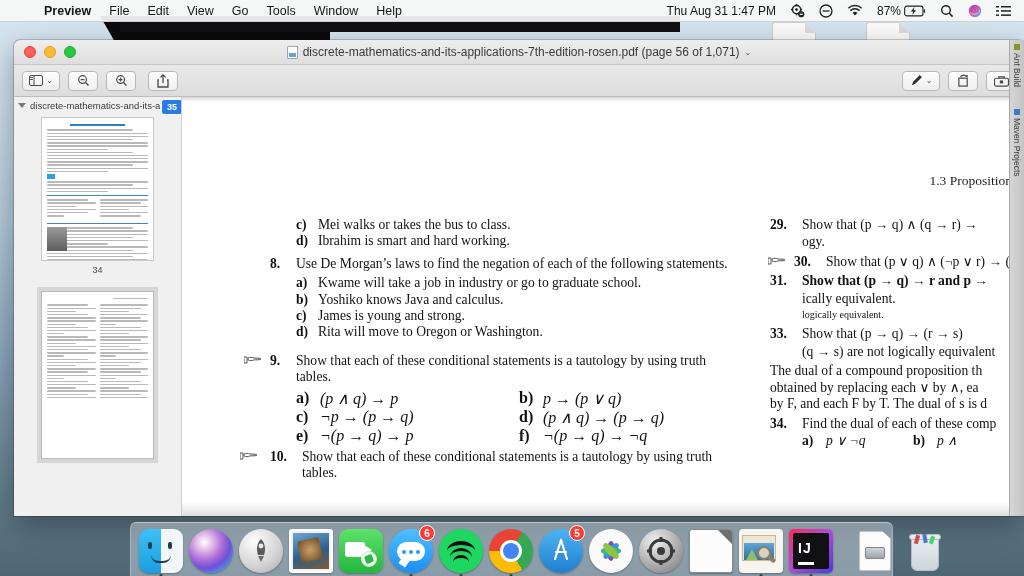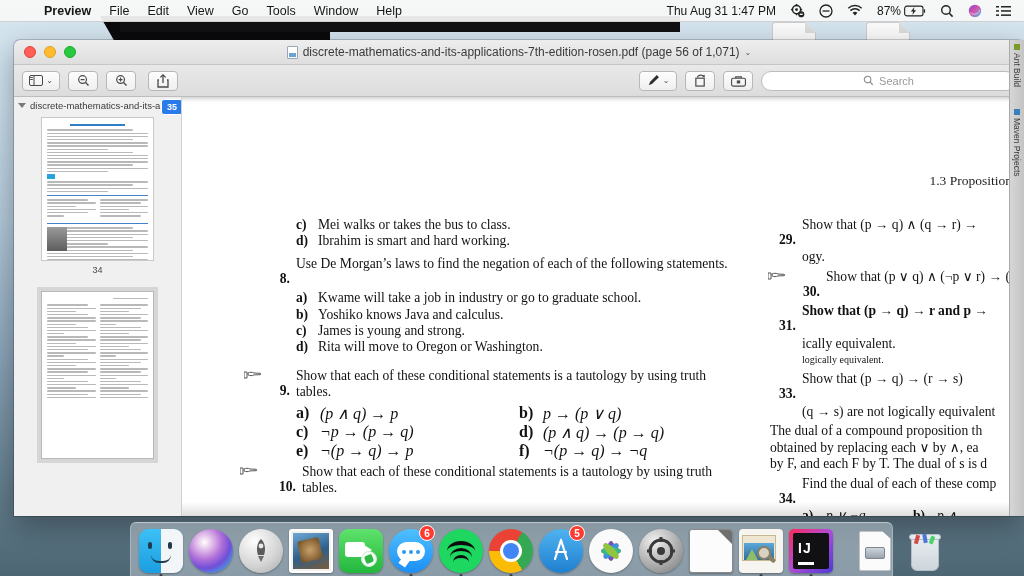--- a/index.html
+++ b/index.html
@@ -184,21 +184,21 @@
   #columns {
     position:absolute; left:0; right:0; top:120px; bottom:0;
     display:flex;
     font-family:"Liberation Serif", serif;
     color:#121212;
   }
   .col { position:relative; }
   .col.left { width:560px; padding-left:88px; }
   .col.right { flex:1; padding-left:28px; overflow:hidden; }
   .ex { display:flex; font-size:13.6px; line-height:16.4px; margin-bottom:1px; position:relative;}
-  .ex .num { font-weight:bold; width:26px; text-align:right; flex:none; padding-right:6px;margin-top:15px;}
+  .ex .num { font-weight:bold; width:26px; flex:none; padding-right:6px;}
   .ex .num.wide { width:32px; }
   .ex .body { flex:1; }
   .sub { display:flex; font-size:13.6px; line-height:16.4px;}
   .sub .lt { font-weight:bold; width:22px; flex:none; }
   .sub .txt { flex:1; }
   .sublist { margin: 3px 0 4px 26px; }
   .sub2 { display:flex; }
   .sub2 > div { width:50%; display:flex; }
   .sub2 .lt { font-weight:bold; width:24px; flex:none;}
   .gap { height:8px; }
@@ -423,27 +423,20 @@
         <path d="M3.6 3.6 A4.2 4.2 0 0 1 10.6 2.6" fill="none" stroke="#4a4a4a" stroke-width="1.3"></path>
         <path d="M11.4 0.6 L11.6 3.4 L8.8 3" fill="#4a4a4a"></path>
       </svg>
     </div>
     <div class="tb-btn">
       <svg width="15" height="12" viewBox="0 0 16 12" class="svgico">
         <rect x="0.6" y="3" width="14.8" height="8.4" rx="1.6" fill="none" stroke="#4a4a4a" stroke-width="1.2"></rect>
         <path d="M5 3 V1.6 h6 V3" fill="none" stroke="#4a4a4a" stroke-width="1.2"></path>
         <rect x="6.2" y="5.4" width="3.6" height="3.2" fill="#4a4a4a"></rect>
       </svg>
-    </div>
-    <div id="search-field">
-      <svg width="11" height="11" viewBox="0 0 12 12" class="svgico">
-        <circle cx="5" cy="5" r="3.6" fill="none" stroke="#8c8c8c" stroke-width="1.2"></circle>
-        <line x1="7.8" y1="7.8" x2="10.6" y2="10.6" stroke="#8c8c8c" stroke-width="1.4"></line>
-      </svg>
-      <span>Search</span>
     </div>
   </div>
 
   <div id="win-body">
 
     <div id="sidebar">
       <div id="sidebar-header">
         <span class="tri"></span>
         <span>discrete-mathematics-and-its-ap...</span>
       </div>

